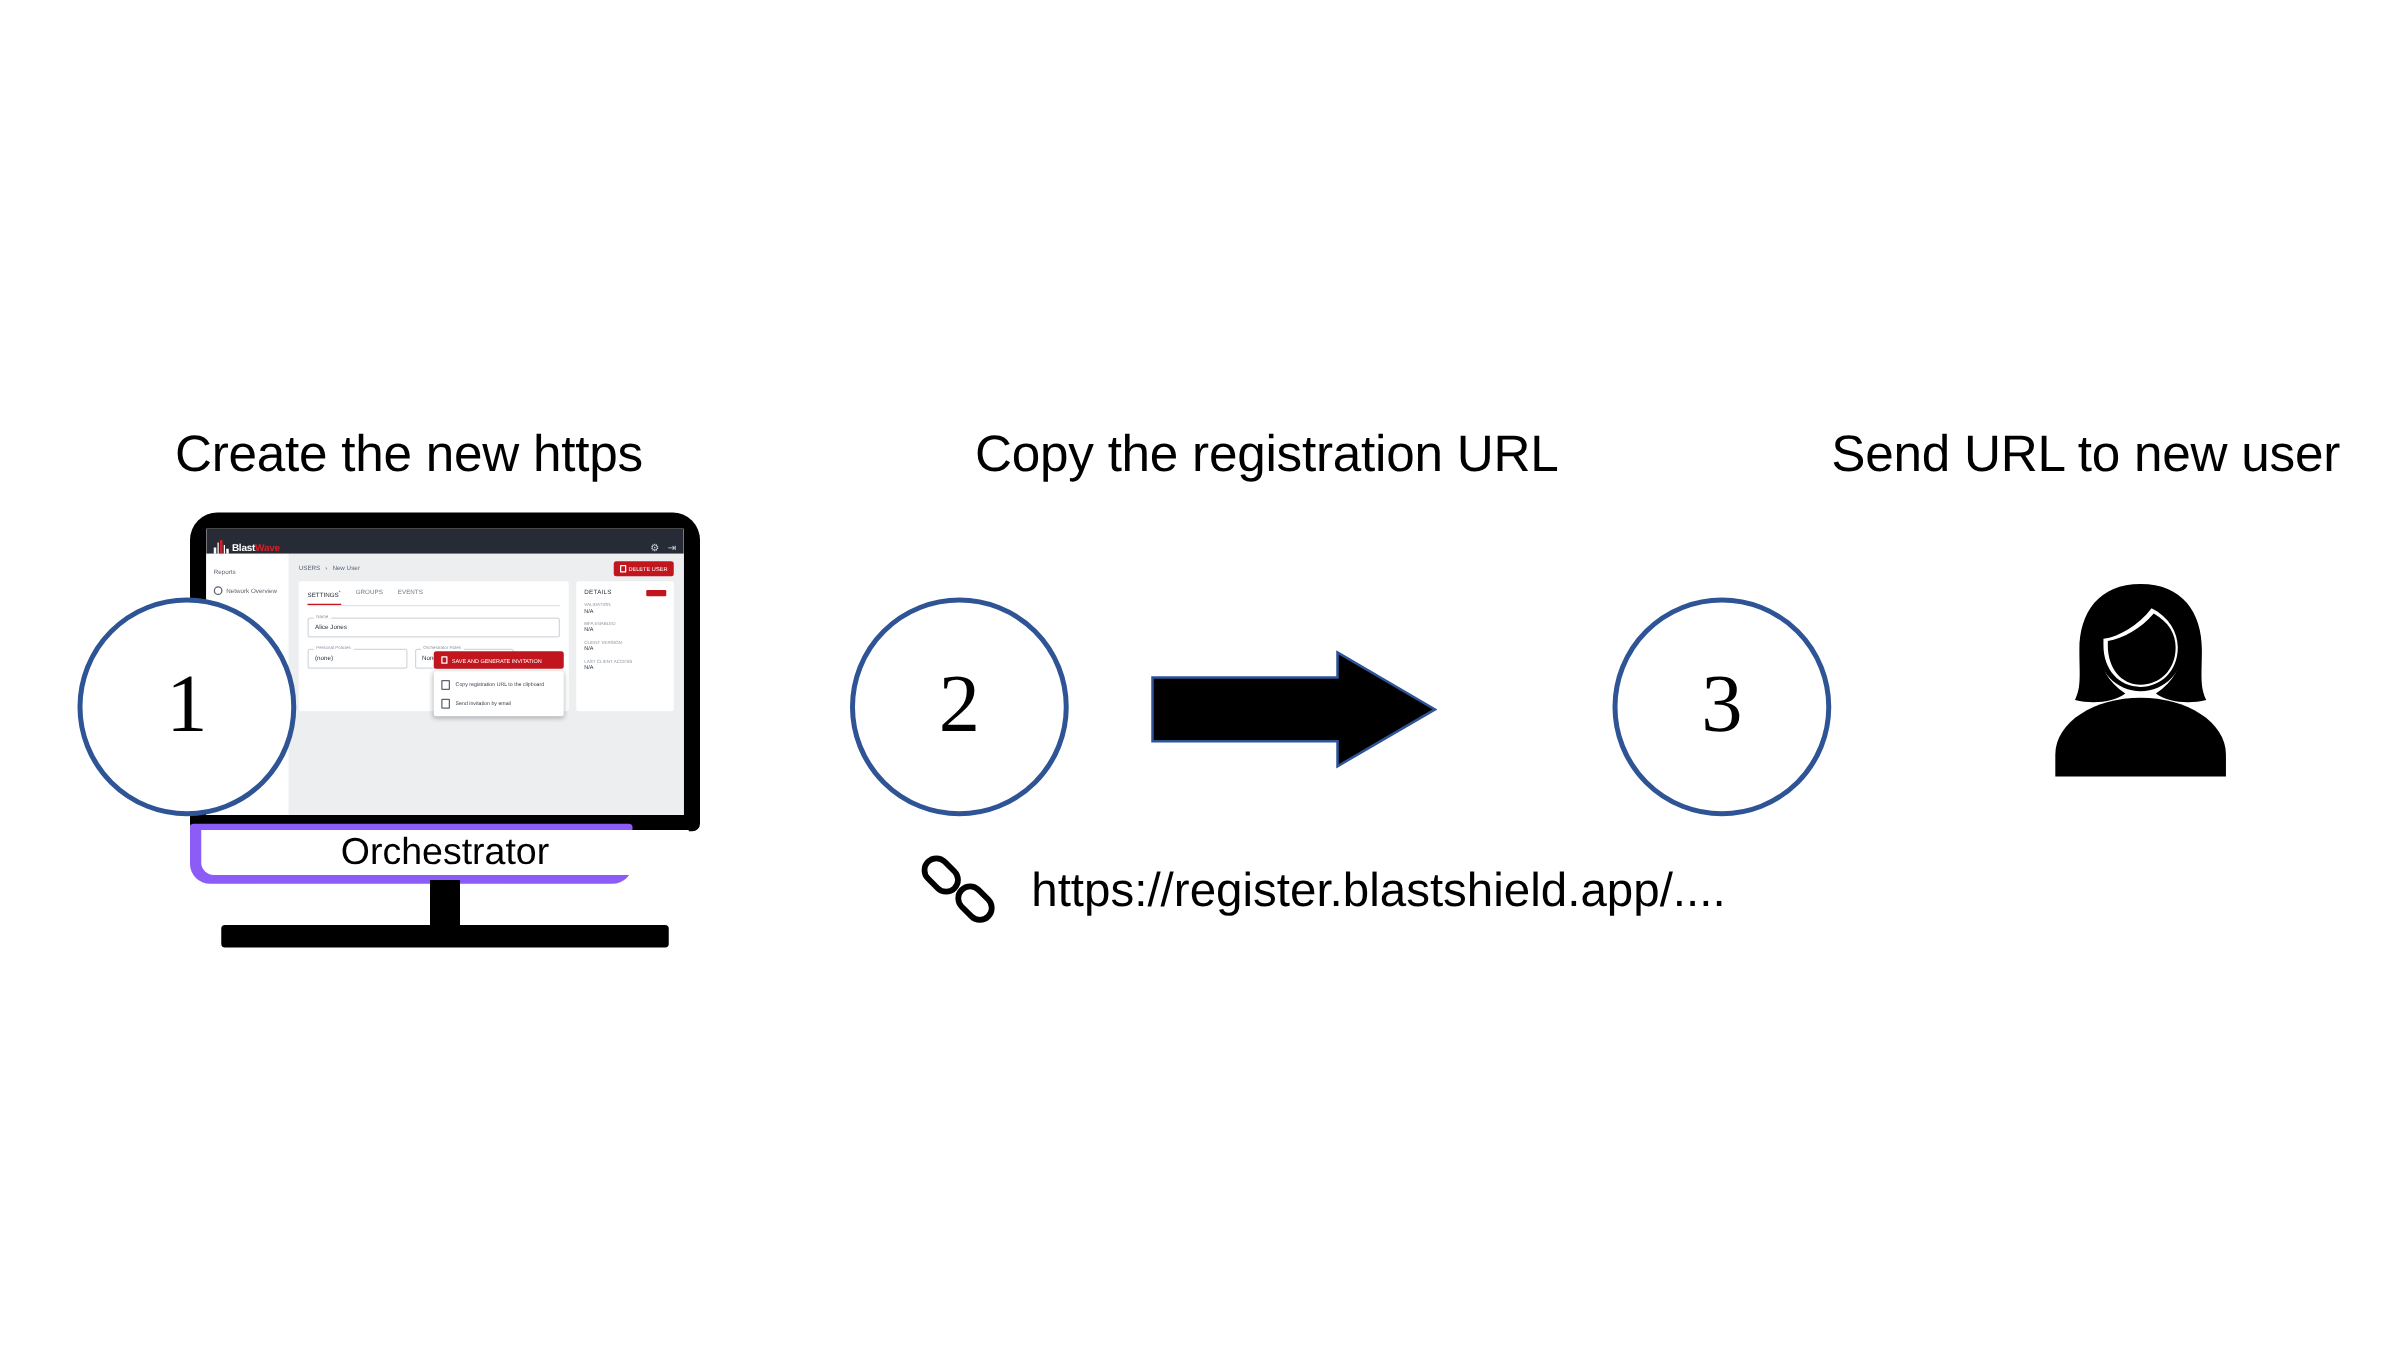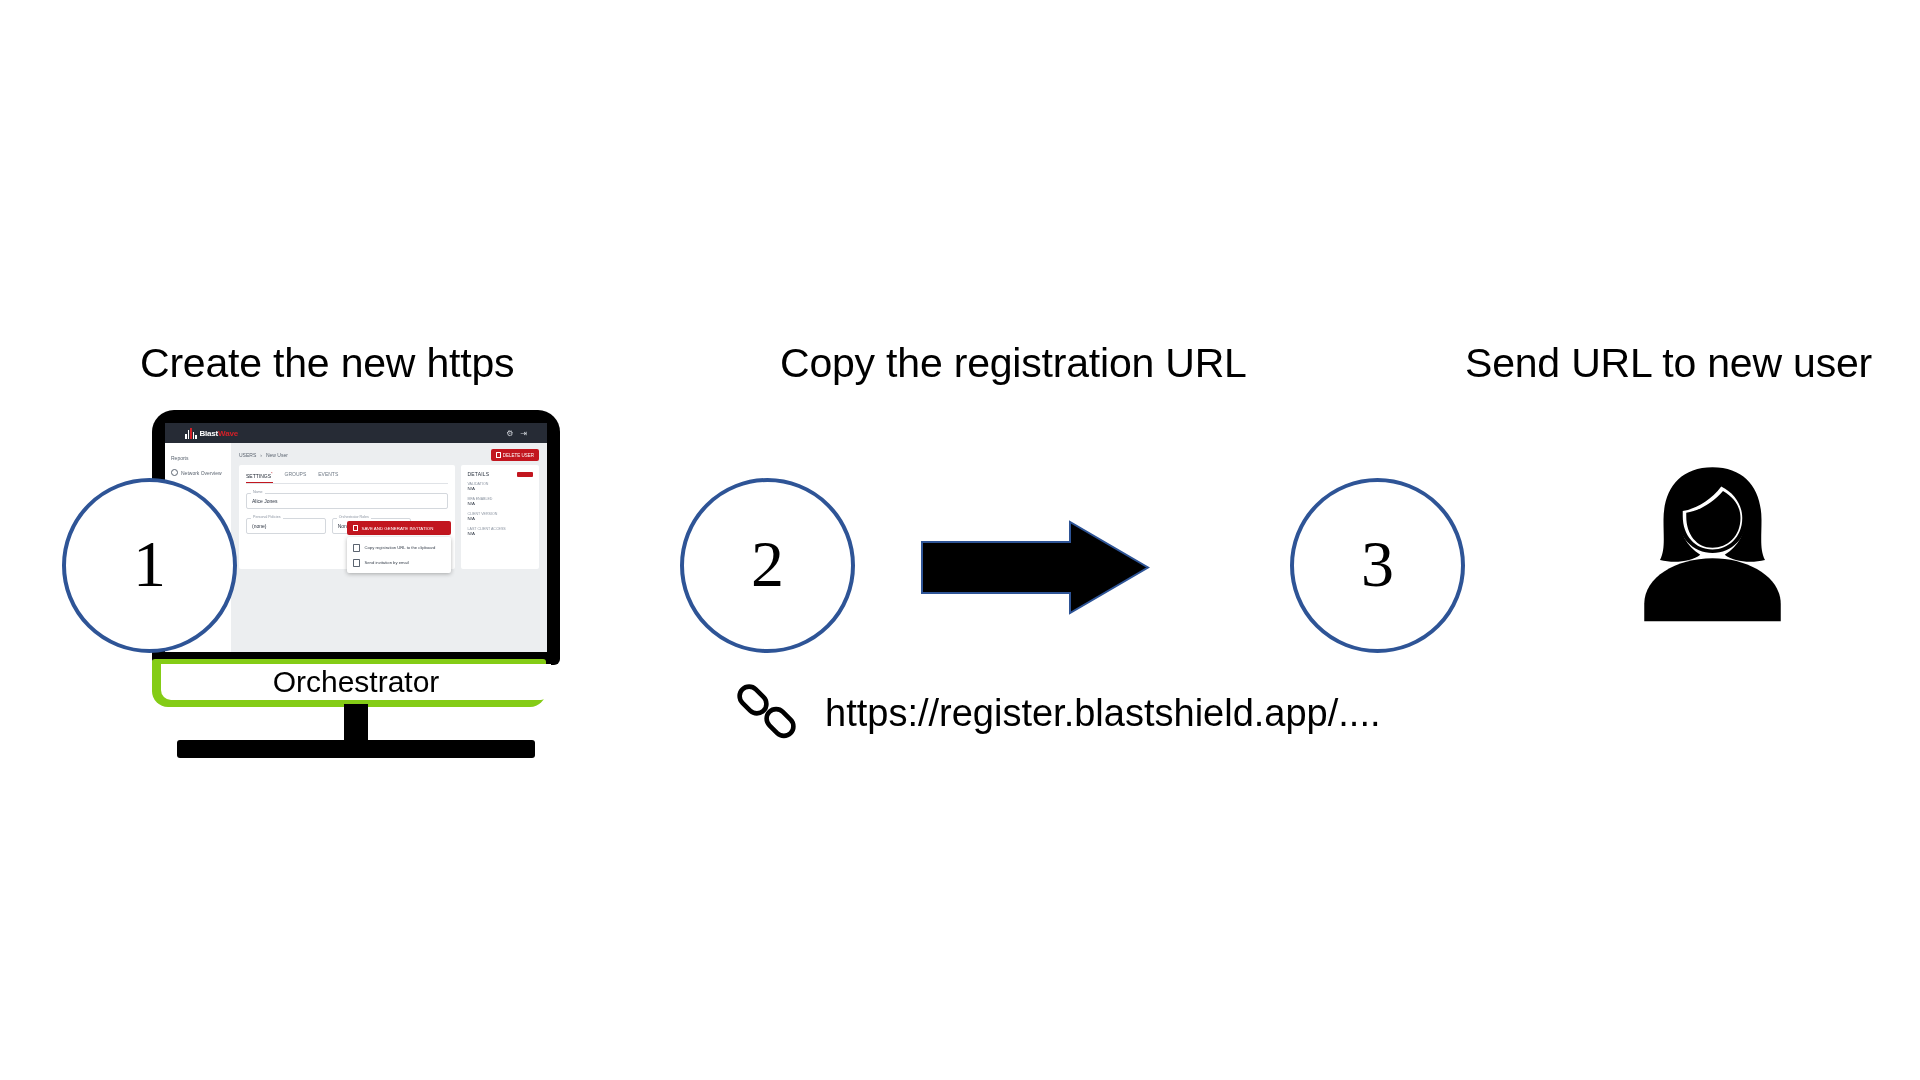--- a/index.html
+++ b/index.html
@@ -88,23 +88,22 @@
     height: 229px;
     background: #ffffff;
     overflow: hidden;
   }
   .monitor-chin {
     position: absolute;
     left: 0;
     top: 249px;
     width: 354px;
     height: 48px;
-    background: #84cc16;
+    background: #8b5cf6;
     border-radius: 3px 3px 16px 16px;
-    padding-left: 40px;
   }
   .monitor-chin-inner {
     position: absolute;
     left: 9px;
     top: 5px;
     width: 390px;
     height: 36px;
     background: #ffffff;
     border-radius: 0 0 10px 10px;
     display: flex;
@@ -143,22 +142,22 @@
     background: #eceef0;
     font-family: "Liberation Sans", sans-serif;
   }
   .app-topbar {
     position: absolute;
     left: 0; top: 0;
     width: 382px;
     height: 20px;
     background: #262b35;
     display: flex;
-    align-items: center;
-    padding: 0 20px;
+    align-items: flex-end;
+    padding: 0 6px;
     box-sizing: border-box;
   }
   .logo-mark {
     display: flex;
     align-items: flex-end;
     gap: 1px;
     height: 11px;
     margin-right: 3px;
   }
   .logo-mark i {

